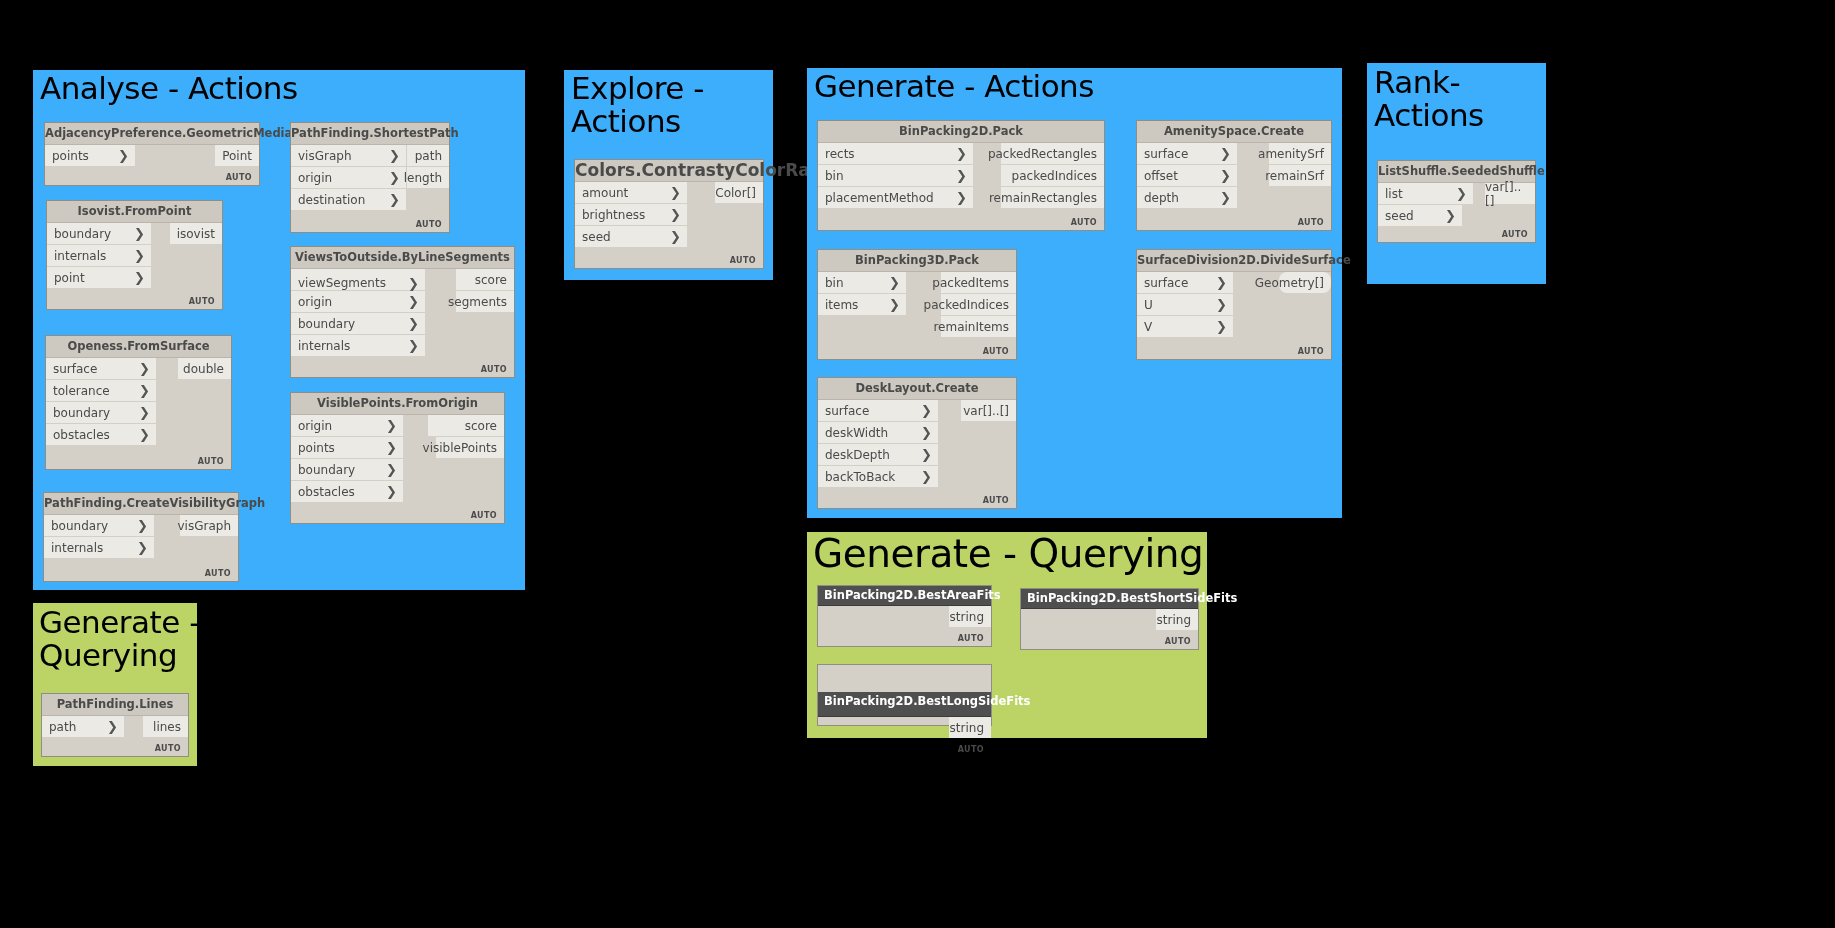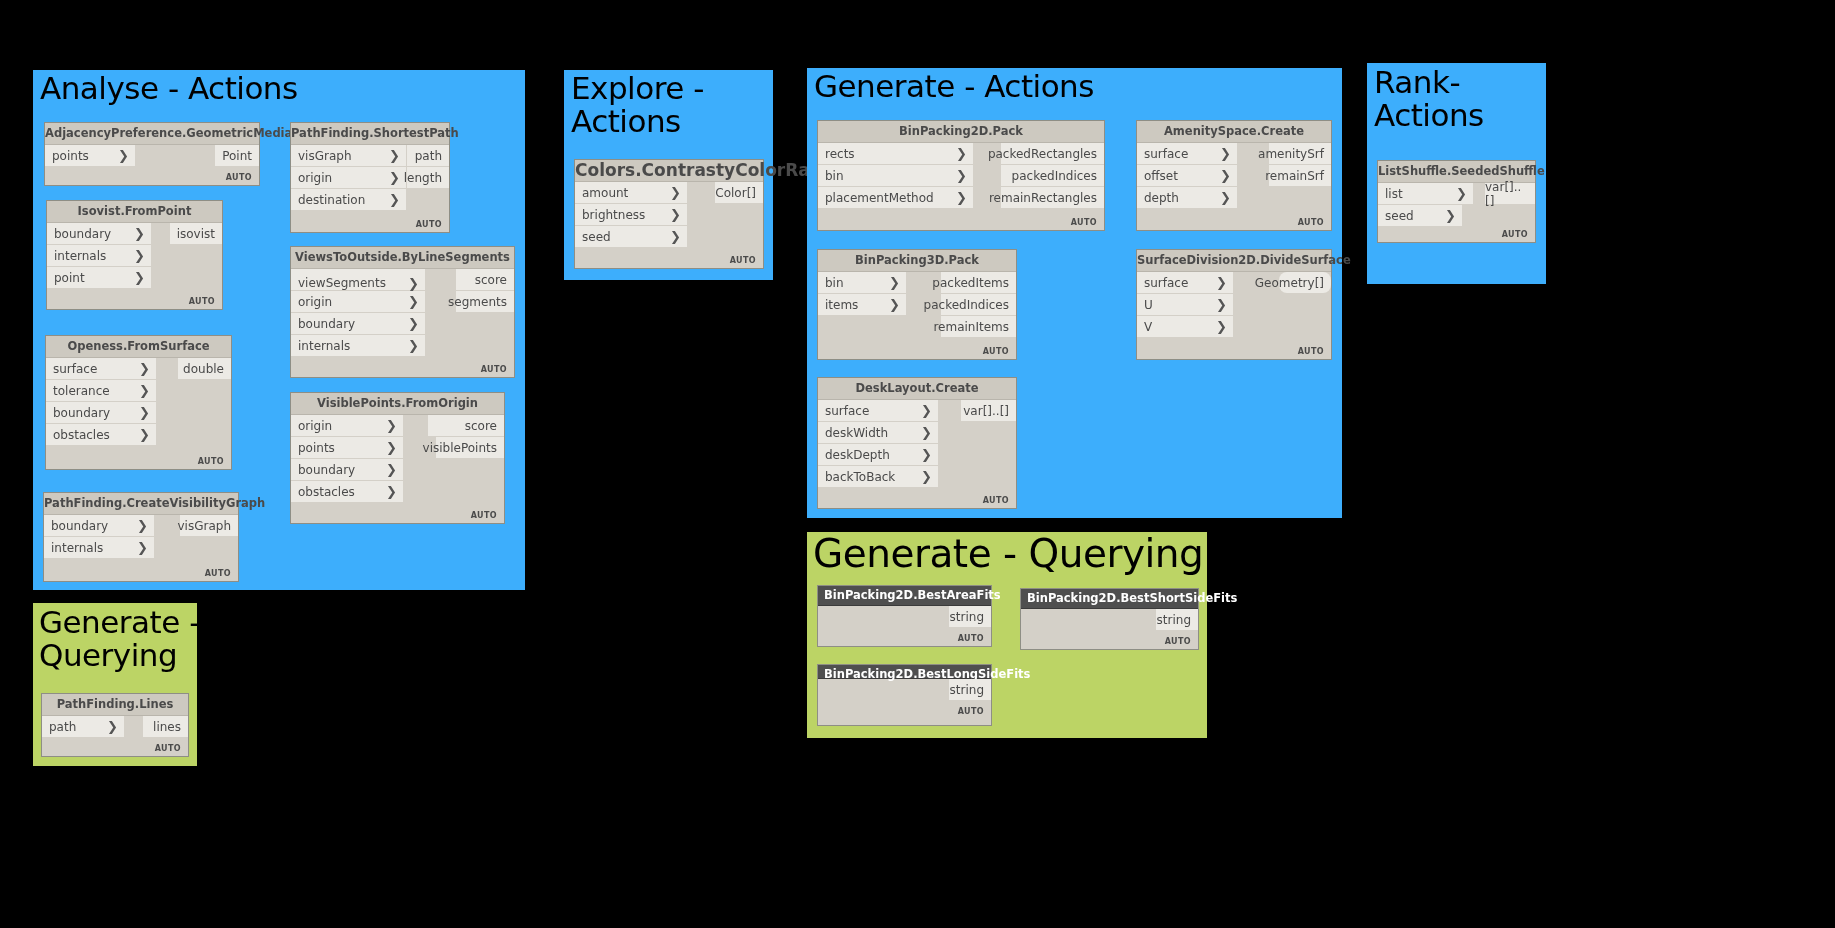--- a/index.html
+++ b/index.html
@@ -370,21 +370,21 @@
     <div class="node node-dark" style="left: 1020px; top: 588px; width: 179px; height: 62px;">
       <div class="node-header" style="height: 20px; line-height: 19px; font-size: 11.5px;">BinPacking2D.BestShortSideFits</div>
       <div class="node-body" style="height: 40px;">
         <div class="port out" style="top: 0px; width: 42px; height: 21px; font-size: 12px;">
           <span>string</span>
         </div>
         <div class="auto">AUTO</div>
       </div>
     </div>
     <div class="node node-dark" style="left: 817px; top: 664px; width: 175px; height: 62px;">
-      <div class="node-header" style="height: 14px; line-height: 19px; font-size: 11.5px;">BinPacking2D.BestLongSideFits</div>
+      <div class="node-header" style="height: 25px; line-height: 19px; font-size: 11.5px; margin-top: 27px;">BinPacking2D.BestLongSideFits</div>
       <div class="node-body" style="height: 40px;">
         <div class="port out" style="top: 0px; width: 42px; height: 21px; font-size: 12px;">
           <span>string</span>
         </div>
         <div class="auto">AUTO</div>
       </div>
     </div>
     <div class="group" style="left: 1367px; top: 63px; width: 179px; height: 221px; background: rgb(61, 174, 252);"></div>
     <div class="group-title" style="left: 1374px; top: 66px; font-size: 31px;">Rank-
 Actions</div>

